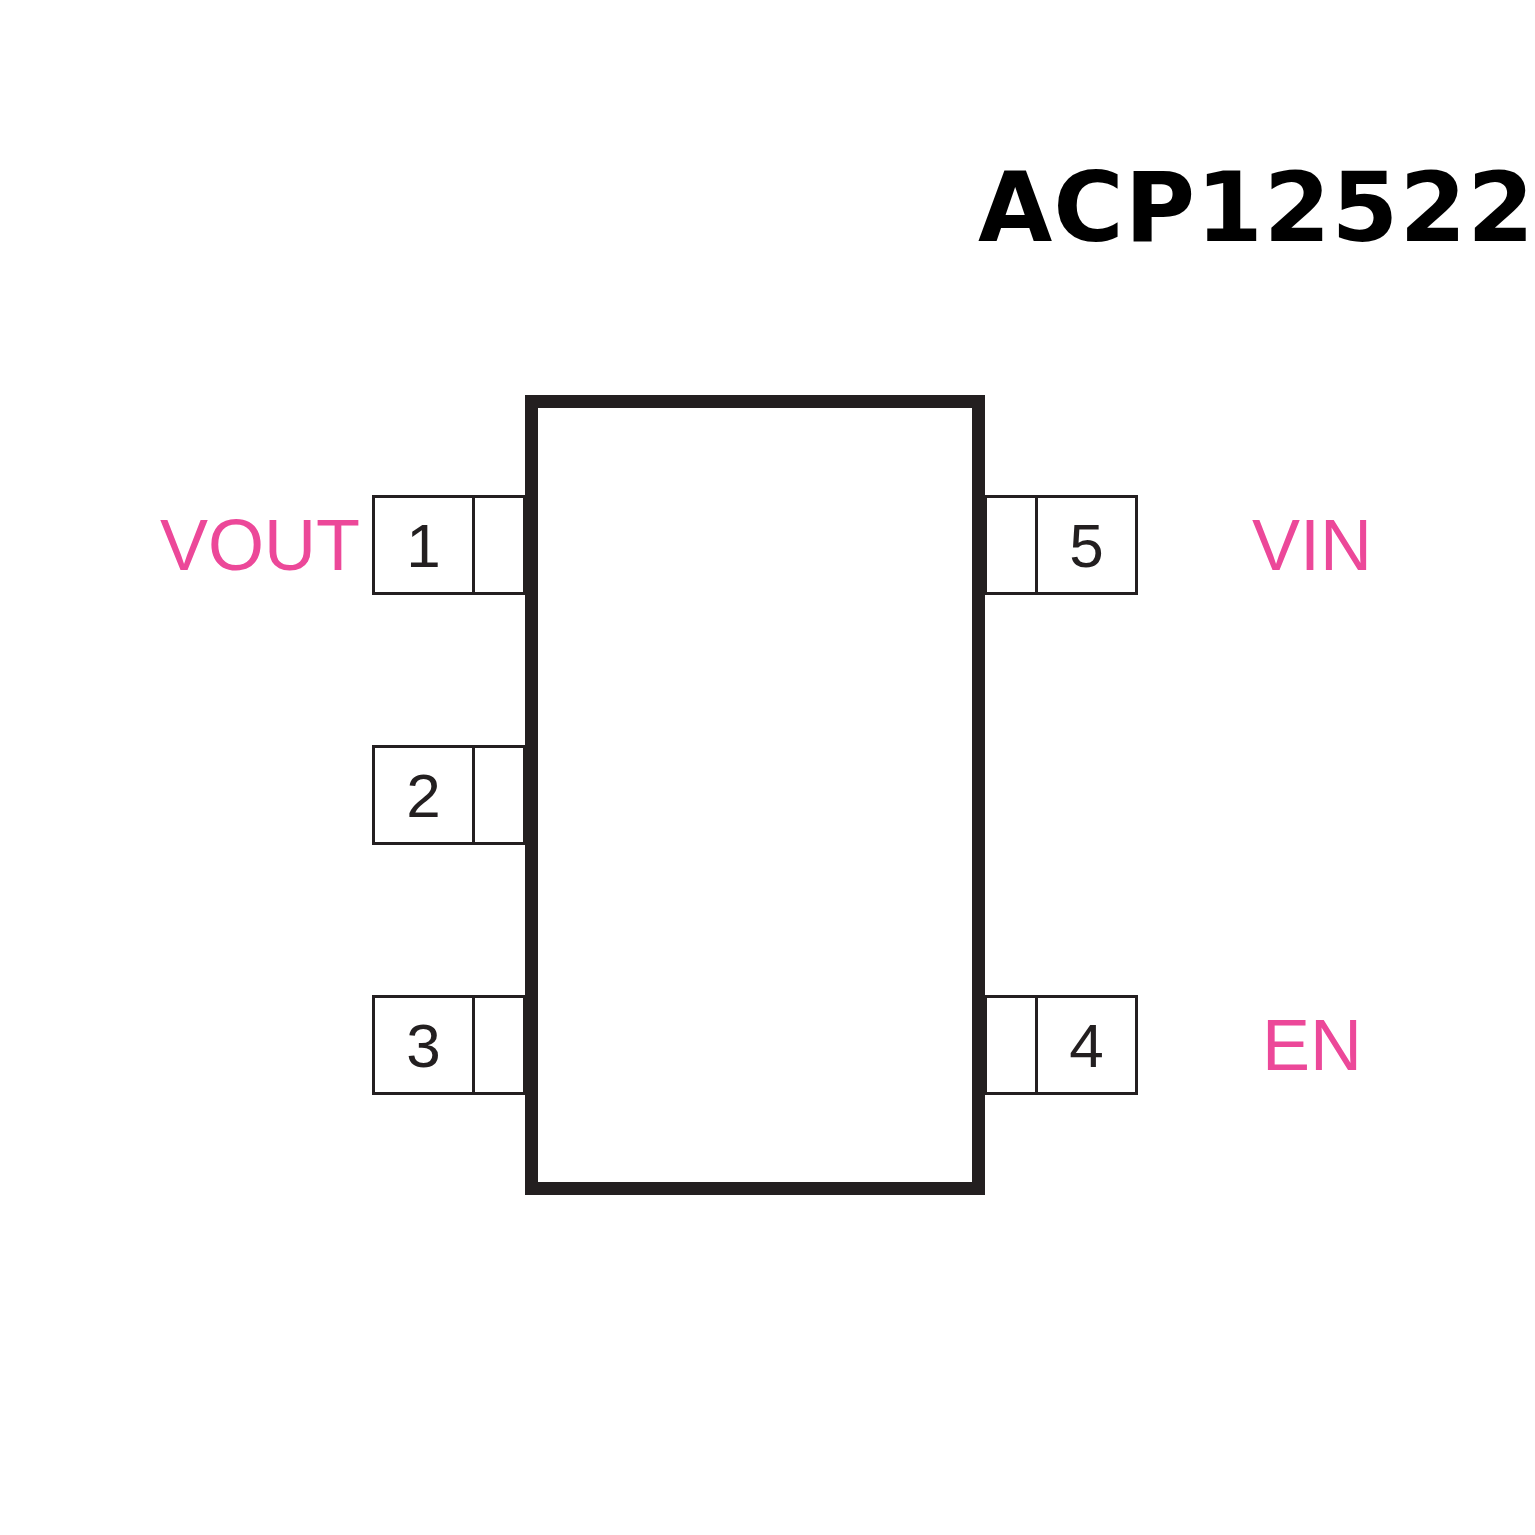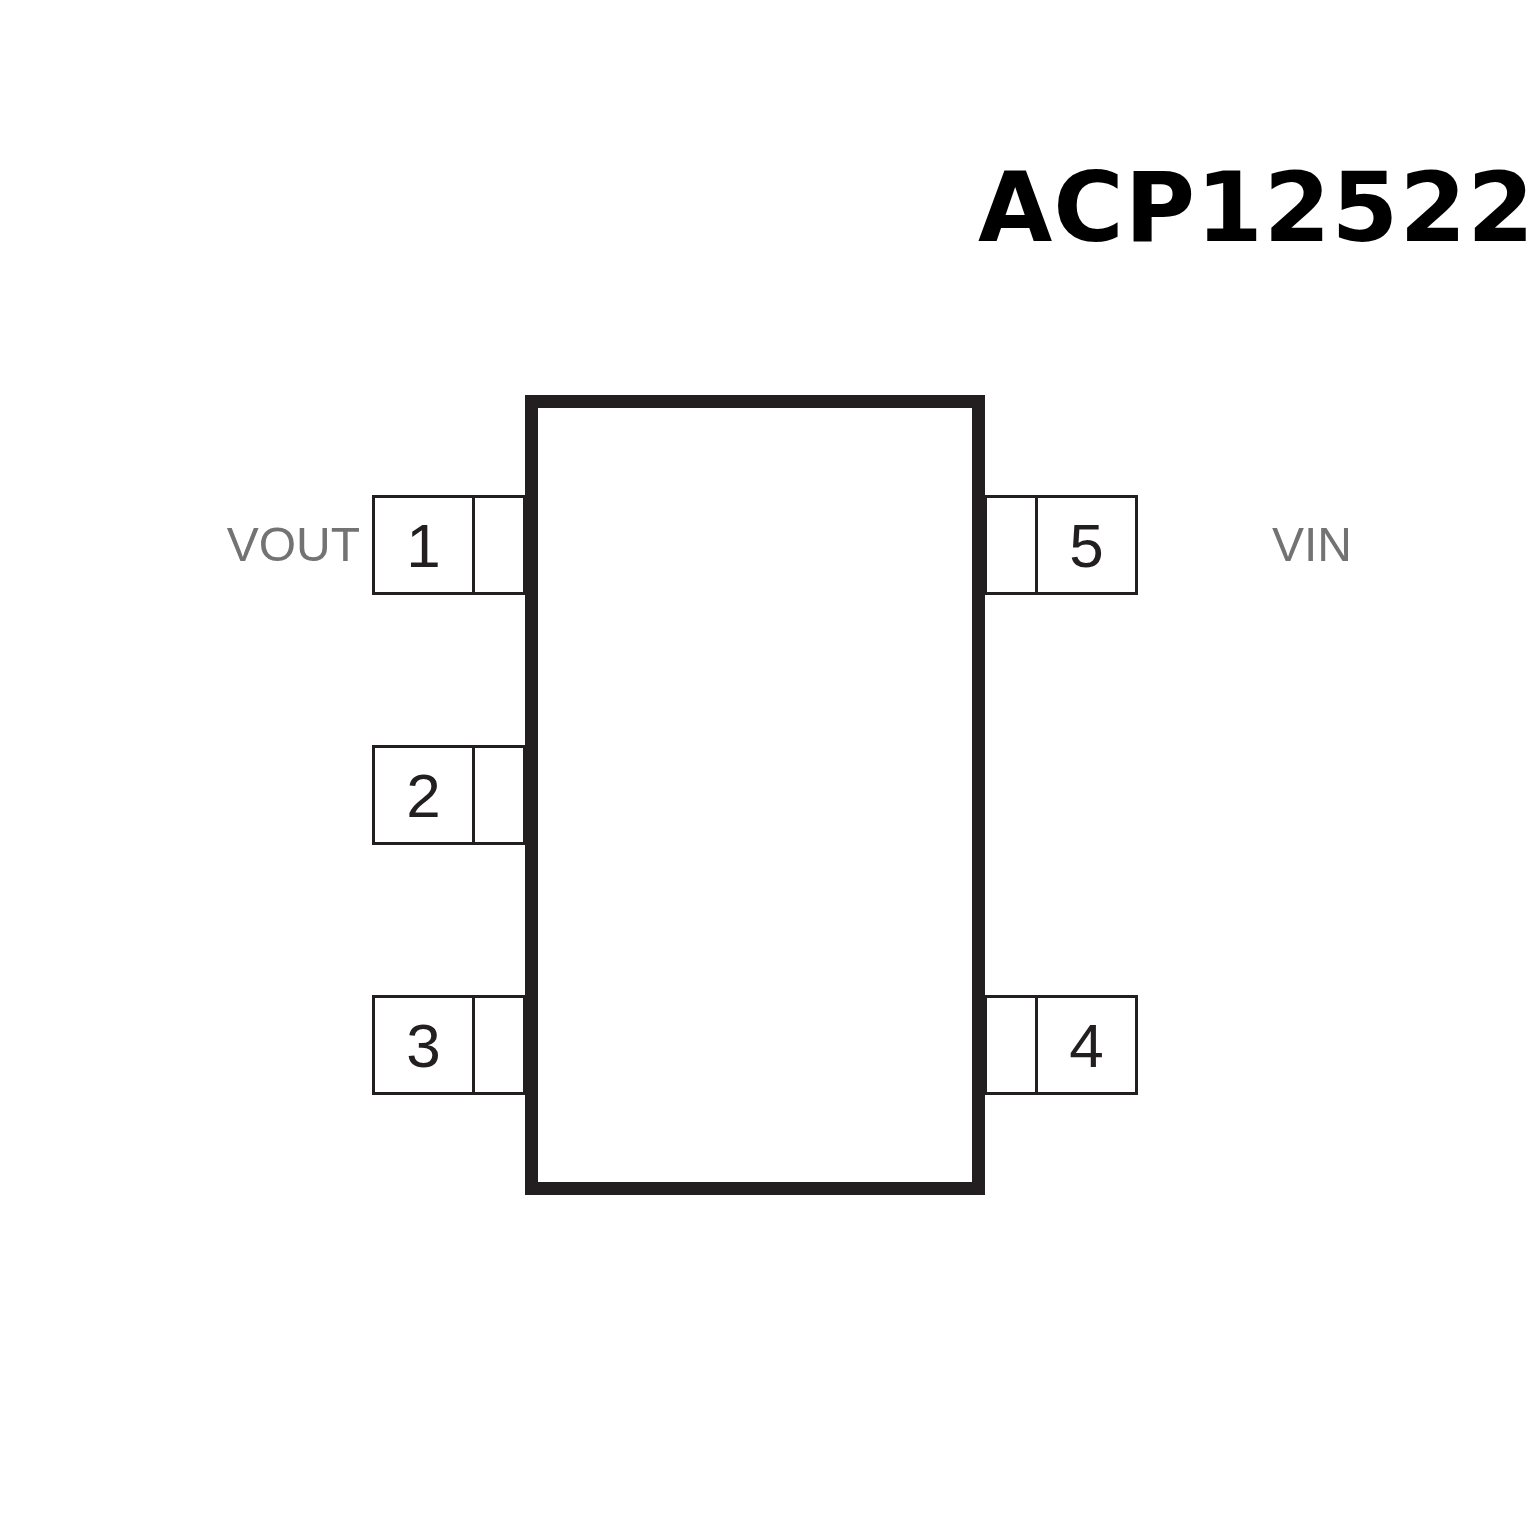--- a/index.html
+++ b/index.html
@@ -57,22 +57,22 @@
     font-size: 62px;
     color: #231f20;
   }
   .pin-box.left  .num { border-right: 3px solid #231f20; }
   .pin-box.right .num { border-left: 3px solid #231f20; }
   .pin-box .stub { flex: 1; background: #ffffff; }
   .pin-label {
     position: absolute;
     height: 100px;
     line-height: 100px;
-    font-size: 48px;
-    color: #737373;
+    font-size: 72px;
+    color: #ec4899;
     white-space: nowrap;
     z-index: 3;
   }
   .pin-label.left {
     left: 60px;
     width: 300px;
     text-align: right;
   }
   .pin-label.right {
     left: 1152px;
@@ -108,14 +108,15 @@
   <div class="pin-box right" style="top:495px">
     <div class="stub"></div>
     <div class="num">5</div>
   </div>
   <div class="pin-label right" style="top:495px">VIN</div>
 
   <div class="pin-box right" style="top:995px">
     <div class="stub"></div>
     <div class="num">4</div>
   </div>
+  <div class="pin-label right" style="top:995px">EN</div>
 
 </div>
 
 </body></html>

